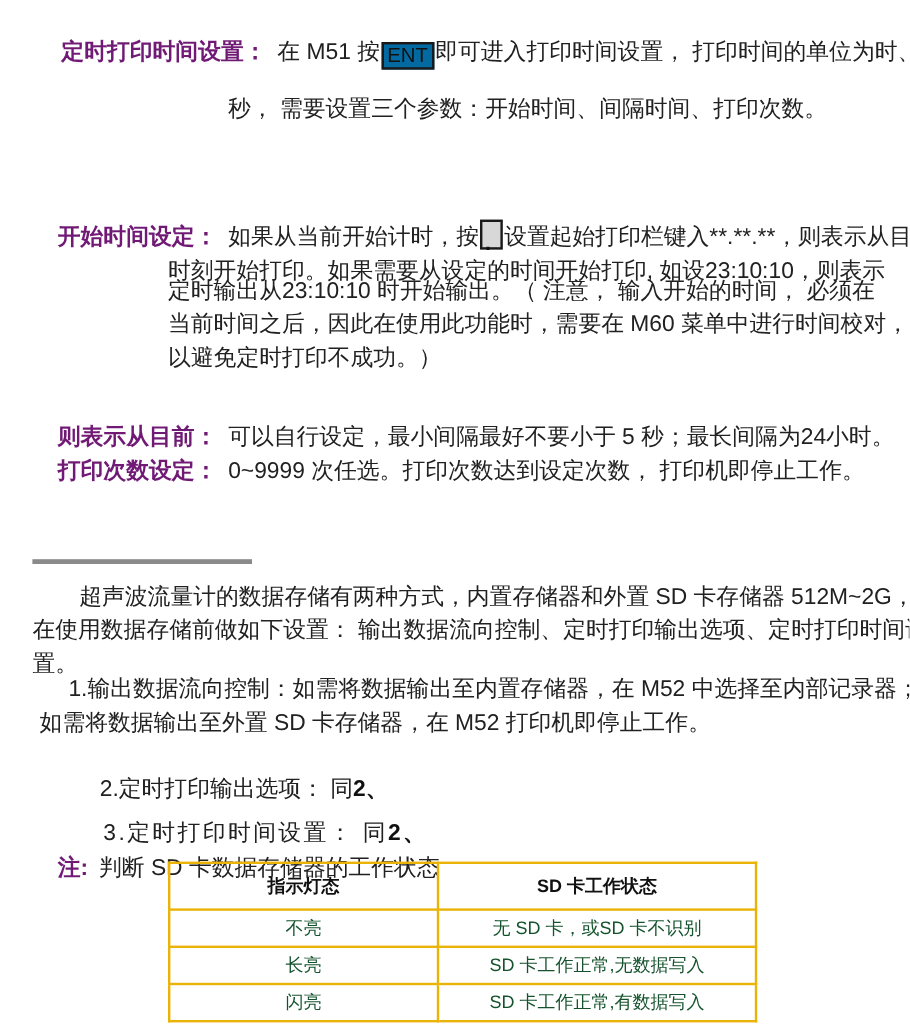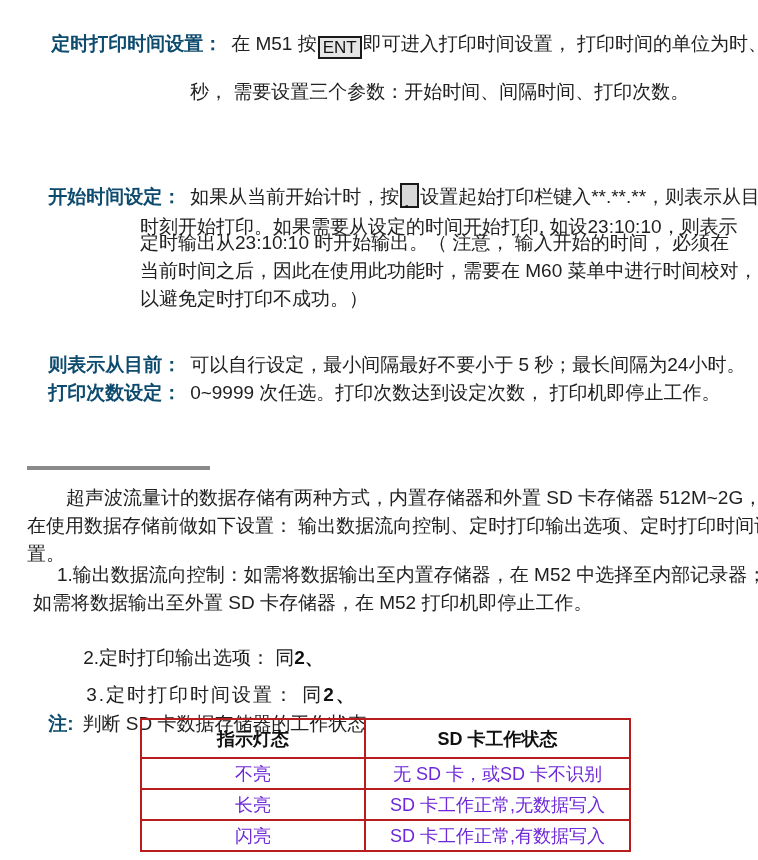--- a/index.html
+++ b/index.html
@@ -13,25 +13,25 @@
   }
   .line{
     position:absolute;
     font-size:19px;
     line-height:24px;
     height:24px;
     white-space:pre;
     color:#212121;
   }
   .bold{font-weight:bold;color:#111;}
-  .label{font-weight:bold;color:#0c4a6e;margin-right:9px;}
+  .label{font-weight:bold;color:#701a75;margin-right:9px;}
   .key{
     display:inline-block;
     border:2px solid #1a1a1a;
-    background:#e5e5e5;
+    background:#0369a1;
     font-size:17px;
     line-height:19px;
     padding:0 3px;
     margin:0 1px;
     vertical-align:-3px;
     color:#111;
   }
   .key-dot{
     display:inline-block;
     position:relative;
@@ -62,28 +62,28 @@
     background:#8a8a8a;
     height:4px;
   }
   .spaced{letter-spacing:2px;}
   .doc-table{
     position:absolute;
     border-collapse:collapse;
     table-layout:fixed;
   }
   .doc-table th,.doc-table td{
-    border:2px solid #b91c1c;
+    border:2px solid #eab308;
     text-align:center;
-    font-size:18px;
+    font-size:15px;
     white-space:pre;
     padding:0;
   }
   .doc-table th{height:37px;font-weight:bold;color:#111;}
-  .doc-table td{height:29px;color:#6d28d9;}
+  .doc-table td{height:29px;color:#14532d;}
 </style>
 </head>
 <body>
 
 <div class="page">
 
   <div class="line" style="top:8px;left:30px;">
     <span class="label">定时打印时间设置：</span><span>在 M51 按</span><span class="key">ENT</span><span>即可进入打印时间设置， 打印时间的单位为时、分、</span>
   </div>
   <div class="line" style="top:48px;left:190px;margin-top:32px;">秒， 需要设置三个参数：开始时间、间隔时间、打印次数。</div>

